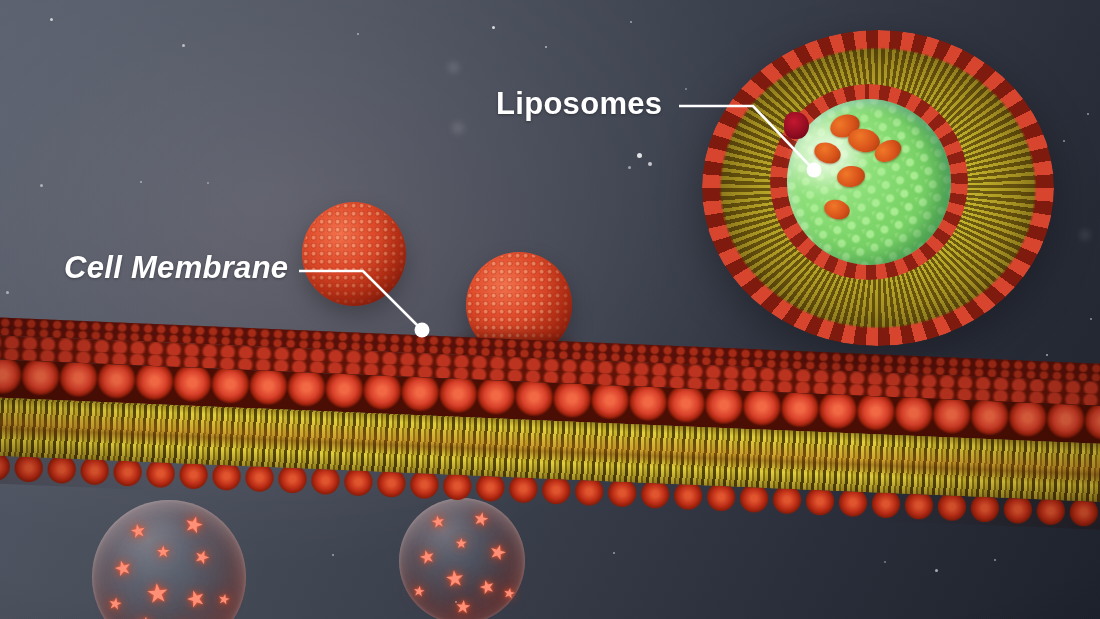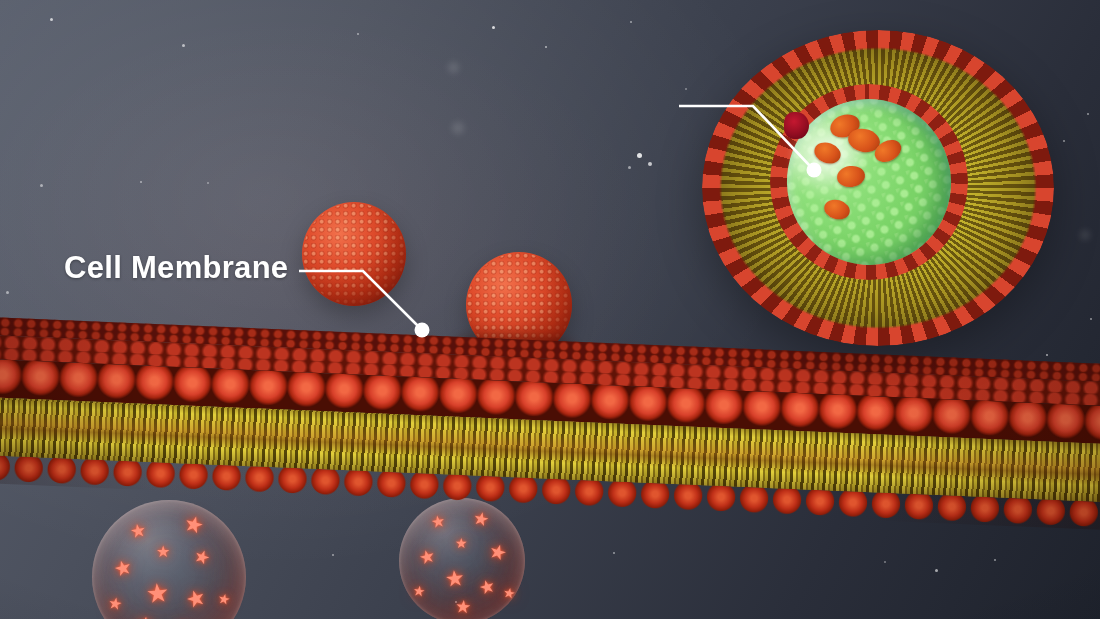--- a/index.html
+++ b/index.html
@@ -98,21 +98,21 @@
   .protein-blob{position:absolute;left:82px;top:82px;width:25px;height:27px;z-index:5;
     border-radius:42% 58% 55% 45%;
     background:radial-gradient(circle at 40% 35%, #c41830 0%, #8e0c20 60%, #5e0614 100%);
     filter:blur(.4px);}
 
   
   .leaders{position:absolute;inset:0;z-index:6;pointer-events:none;}
   .label{position:absolute;z-index:7;color:#fff;font-size:31px;font-weight:600;
     letter-spacing:.3px;text-shadow:0 1px 3px rgba(0,0,0,.35);white-space:nowrap;}
   .label-liposomes{left:496px;top:86px;}
-  .label-membrane{left:64px;top:250px;}
+  .label-membrane{left:64px;top:250px;font-style:italic;}
 
   .contact-shadow{position:absolute;left:455px;top:334px;width:120px;height:22px;z-index:2;
     border-radius:50%;background:rgba(50,5,0,.35);filter:blur(6px);transform:rotate(2.4deg);}
 </style>
 </head>
 <body>
 
 <div class="stage">
 
   <div class="particles">
@@ -212,16 +212,17 @@
     <div class="protein-blob"></div>
   </div>
 
   <svg class="leaders" width="1100" height="619" viewBox="0 0 1100 619">
     <polyline points="679,106 753,106 810,166" fill="none" stroke="#ffffff" stroke-width="2.6"></polyline>
     <circle cx="814" cy="170" r="7.5" fill="#ffffff"></circle>
     <polyline points="299,271 363,271 418,326" fill="none" stroke="#ffffff" stroke-width="2.6"></polyline>
     <circle cx="422" cy="330" r="7.5" fill="#ffffff"></circle>
   </svg>
 
+  <div class="label label-liposomes">Liposomes</div>
   <div class="label label-membrane">Cell Membrane</div>
 
   <div class="vignette"></div>
 </div>
 
 </body></html>

